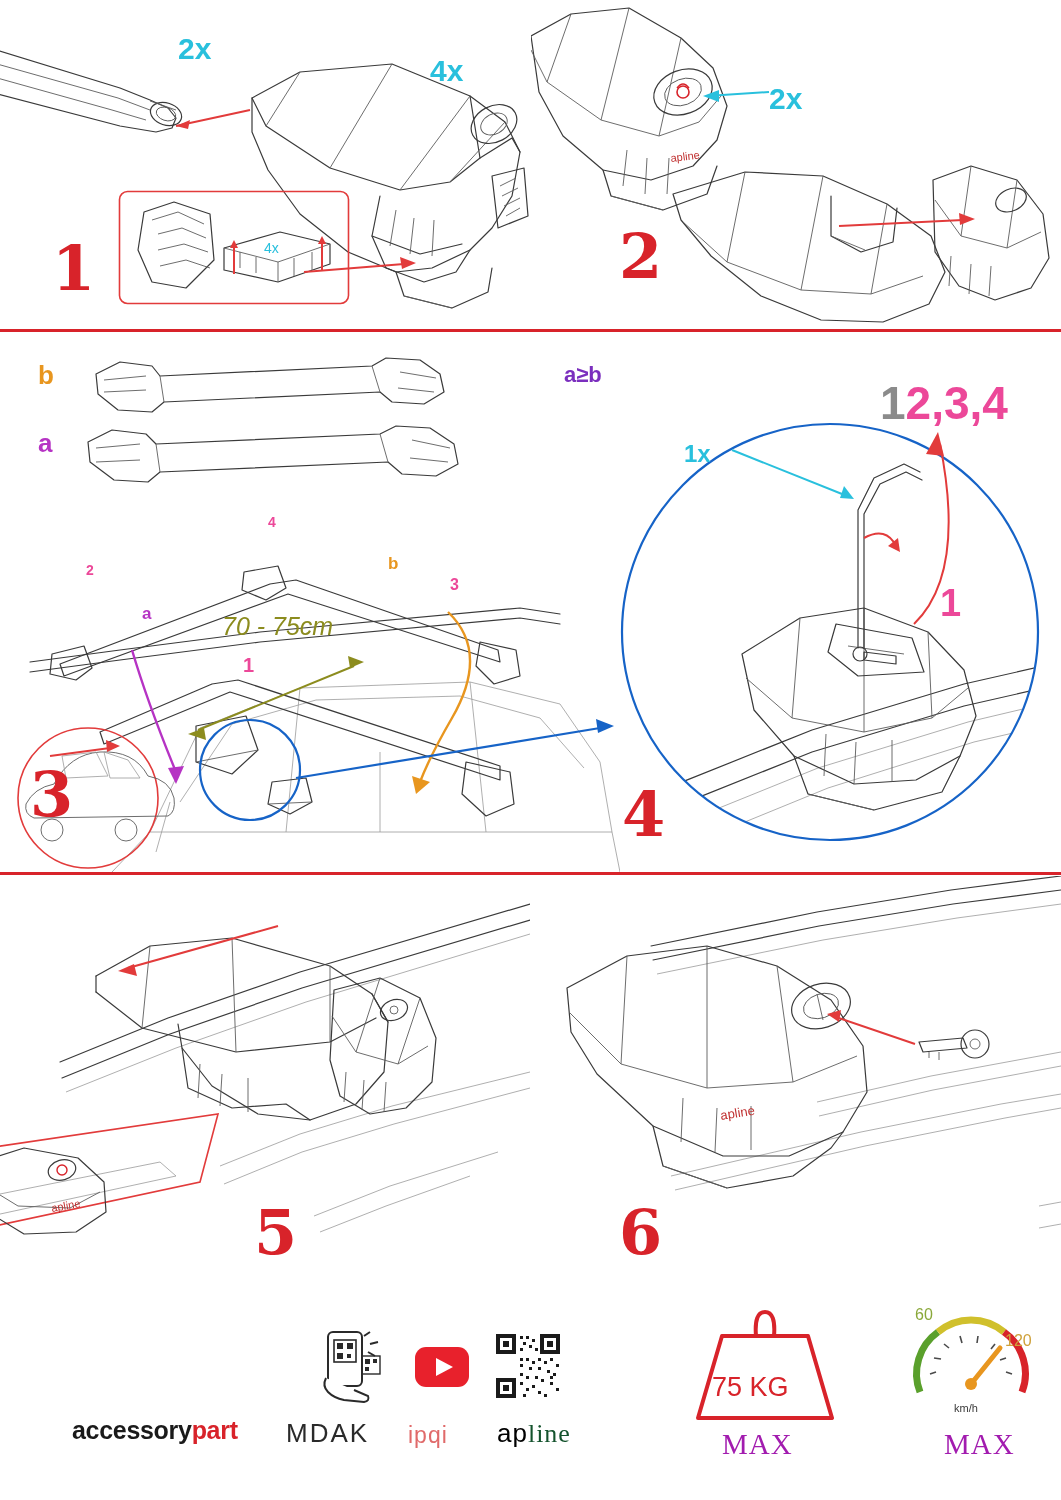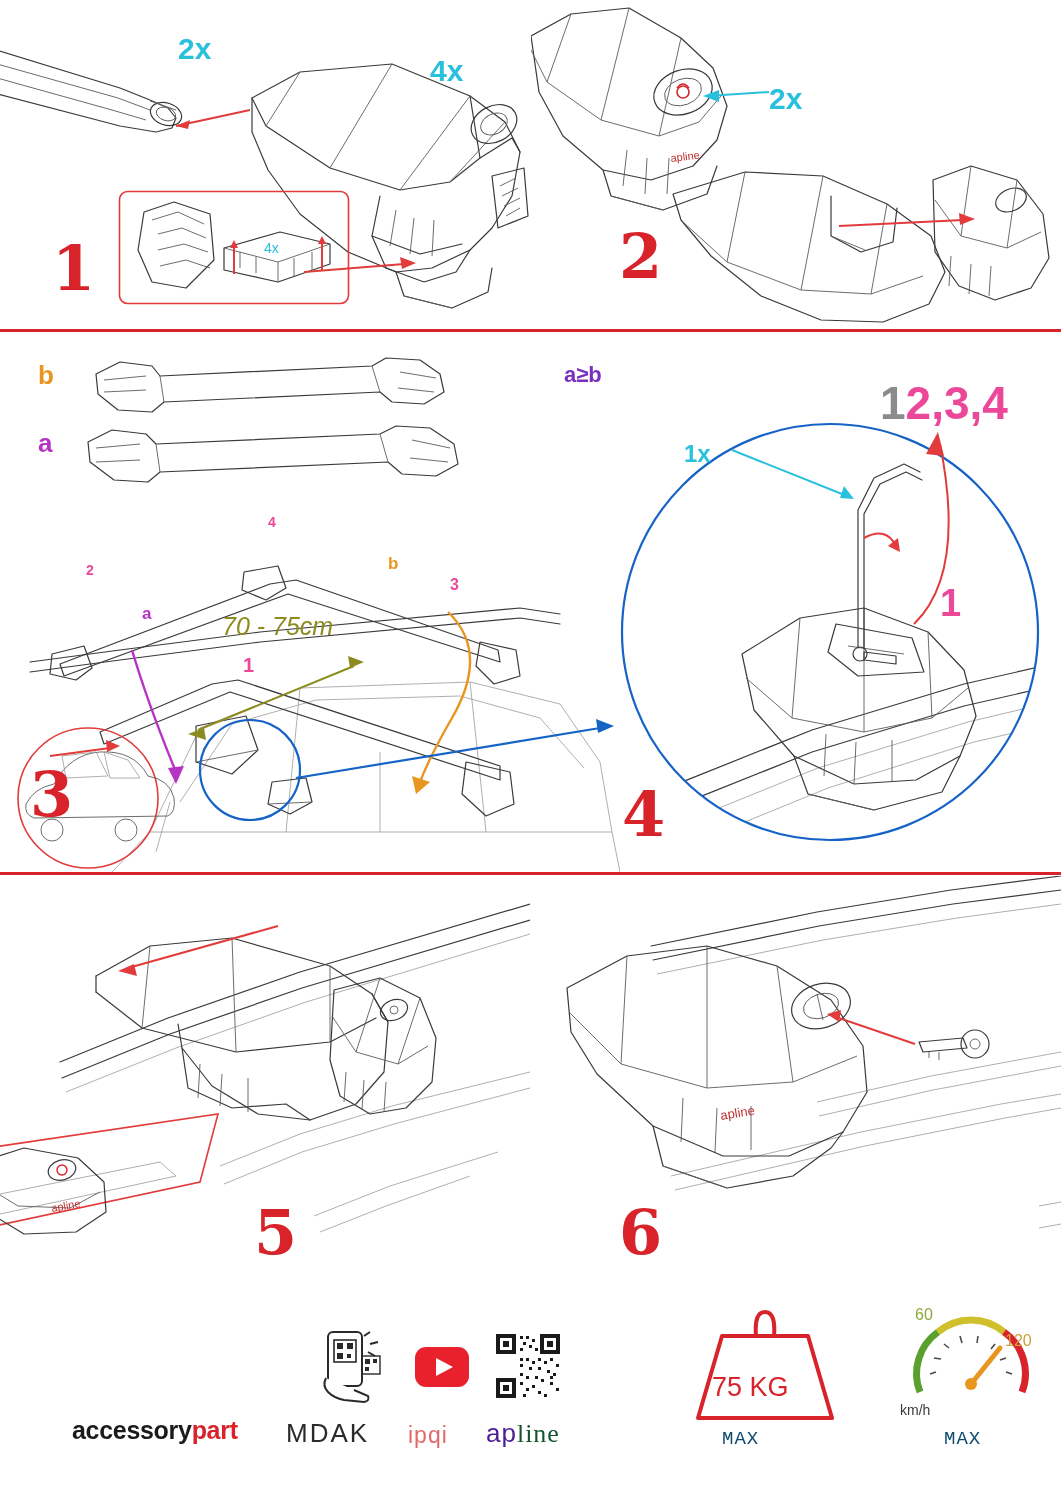--- a/index.html
+++ b/index.html
@@ -97,45 +97,45 @@
   .brand-main .b1 { color: #1a1a1a; }
   .brand-main .b2 { color: #d8232a; }
   .partner {
     position: absolute;
     font-size: 23px;
     letter-spacing: 1px;
   }
   #partner-mdak { left: 286px; top: 1418px; color: #2a2a2a; font-weight: 400; font-size: 26px; letter-spacing: 2px;}
   #partner-ipqi { left: 408px; top: 1422px; color: #e06a6a; font-size: 23px; }
   #partner-apline { left: 486px; top: 1418px; font-size: 26px; }
-  #partner-apline .ap { color: #4c1d95; }
+  #partner-apline .ap { color: #000000; margin-left: 11px; }
   #partner-apline .line { color: #14532d; font-family: Liberation Serif, serif; }
 
   .maxlabel {
     position: absolute;
-    font-family: Liberation Mono, monospace;
-    font-size: 19px;
-    color: #0c4a6e;
+    font-family: Liberation Serif, serif;
+    font-size: 29px;
+    color: #a21caf;
     letter-spacing: 1px;
   }
   #max-weight-label { left: 722px; top: 1428px; }
   #max-speed-label { left: 944px; top: 1428px; }
   .kgtext {
     position: absolute;
     left: 712px;
     top: 1372px;
     font-size: 27px;
     color: #d8232a;
     font-weight: 400;
   }
   .kmh {
     position: absolute;
-    left: 900px;
+    left: 954px;
     top: 1402px;
-    font-size: 14px;
+    font-size: 11px;
     color: #3a3a3a;
   }
   .gauge-num {
     position: absolute;
     font-size: 16px;
     color: #8aa83a;
   }
   #g60 { left: 915px; top: 1306px; }
   #g120 { left: 1005px; top: 1332px; color: #cfa13a; }
 </style>

